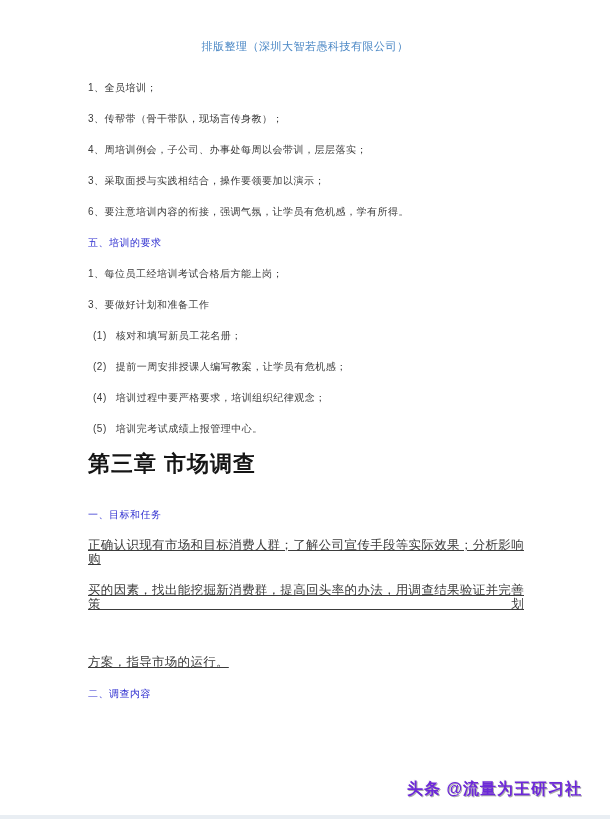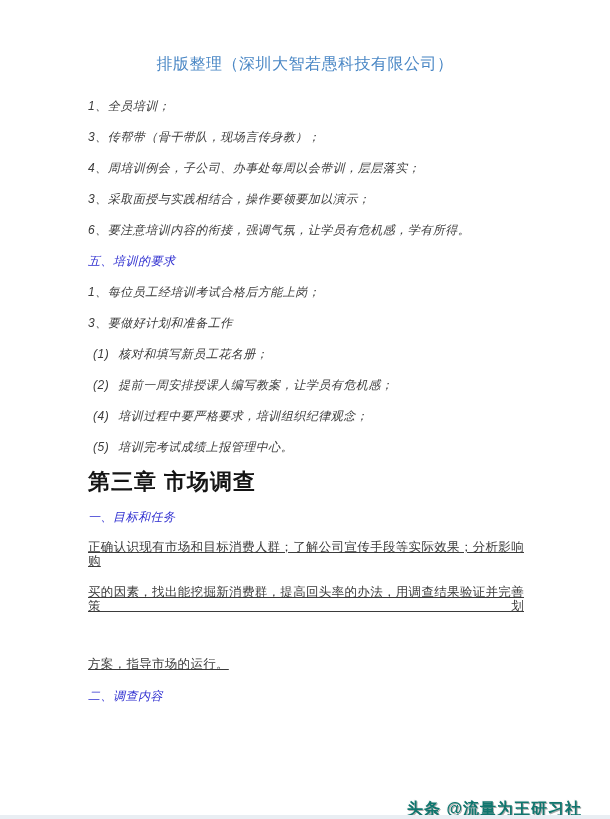--- a/index.html
+++ b/index.html
@@ -14,52 +14,51 @@
   body {
     width: 610px;
     height: 819px;
     background: #ffffff;
     font-family: "Liberation Sans", sans-serif;
     position: relative;
     overflow: hidden;
   }
   .page { position: absolute; inset: 0; background: #ffffff; }
   .doc-header {
-    margin-top: 56px;
+    margin-top: 38px;
     text-align: center;
-    font-size: 16px;
+    font-size: 11px;
     letter-spacing: 0.5px;
     color: var(--header-blue);
     line-height: 16px;
   }
   .content {
     padding: 26px 86px 0 88px;
   }
   .row {
-    font-size: 12px;
+    font-size: 10px;
     line-height: 16px;
     height: 16px;
     margin-bottom: 15px;
     color: var(--body-text);
     letter-spacing: 0.5px;
     white-space: nowrap;
-    font-style: italic;
   }
   .row.blue {
     color: var(--heading-blue);
   }
   .sub-row { padding-left: 5px; }
   .sub-row .marker { display: inline-block; margin-right: 9px; }
   .chapter-title {
     font-size: 22px;
     line-height: 24px;
     font-weight: bold;
     color: var(--chapter-text);
     letter-spacing: 1px;
-    margin: 14px 0 15px 0;
+    margin: 14px 0 31px 0;
   }
   .para-line {
     font-size: 12.5px;
     line-height: 14px;
     color: var(--body-text);
     letter-spacing: 0.3px;
     margin-bottom: 17px;
     text-align: justify;
     text-align-last: justify;
     text-decoration: underline;
@@ -69,24 +68,23 @@
     text-align-last: left;
     margin-top: 44px;
   }
   .watermark {
     position: absolute;
     top: 779px;
     right: 28px;
     font-size: 16px;
     font-weight: 700;
     letter-spacing: 1px;
-    color: #0f766e;
+    color: #6d28d9;
     text-shadow: 1px 1px 0 #adadad, -1px -1px 0 #f7f7f7;
     white-space: nowrap;
-    margin-top: 20px;
   }
   .bottom-strip {
     position: absolute;
     left: 0; right: 0; bottom: 0;
     height: 4px;
     background: #e9eef3;
   }
 </style>
 </head>
 <body>

